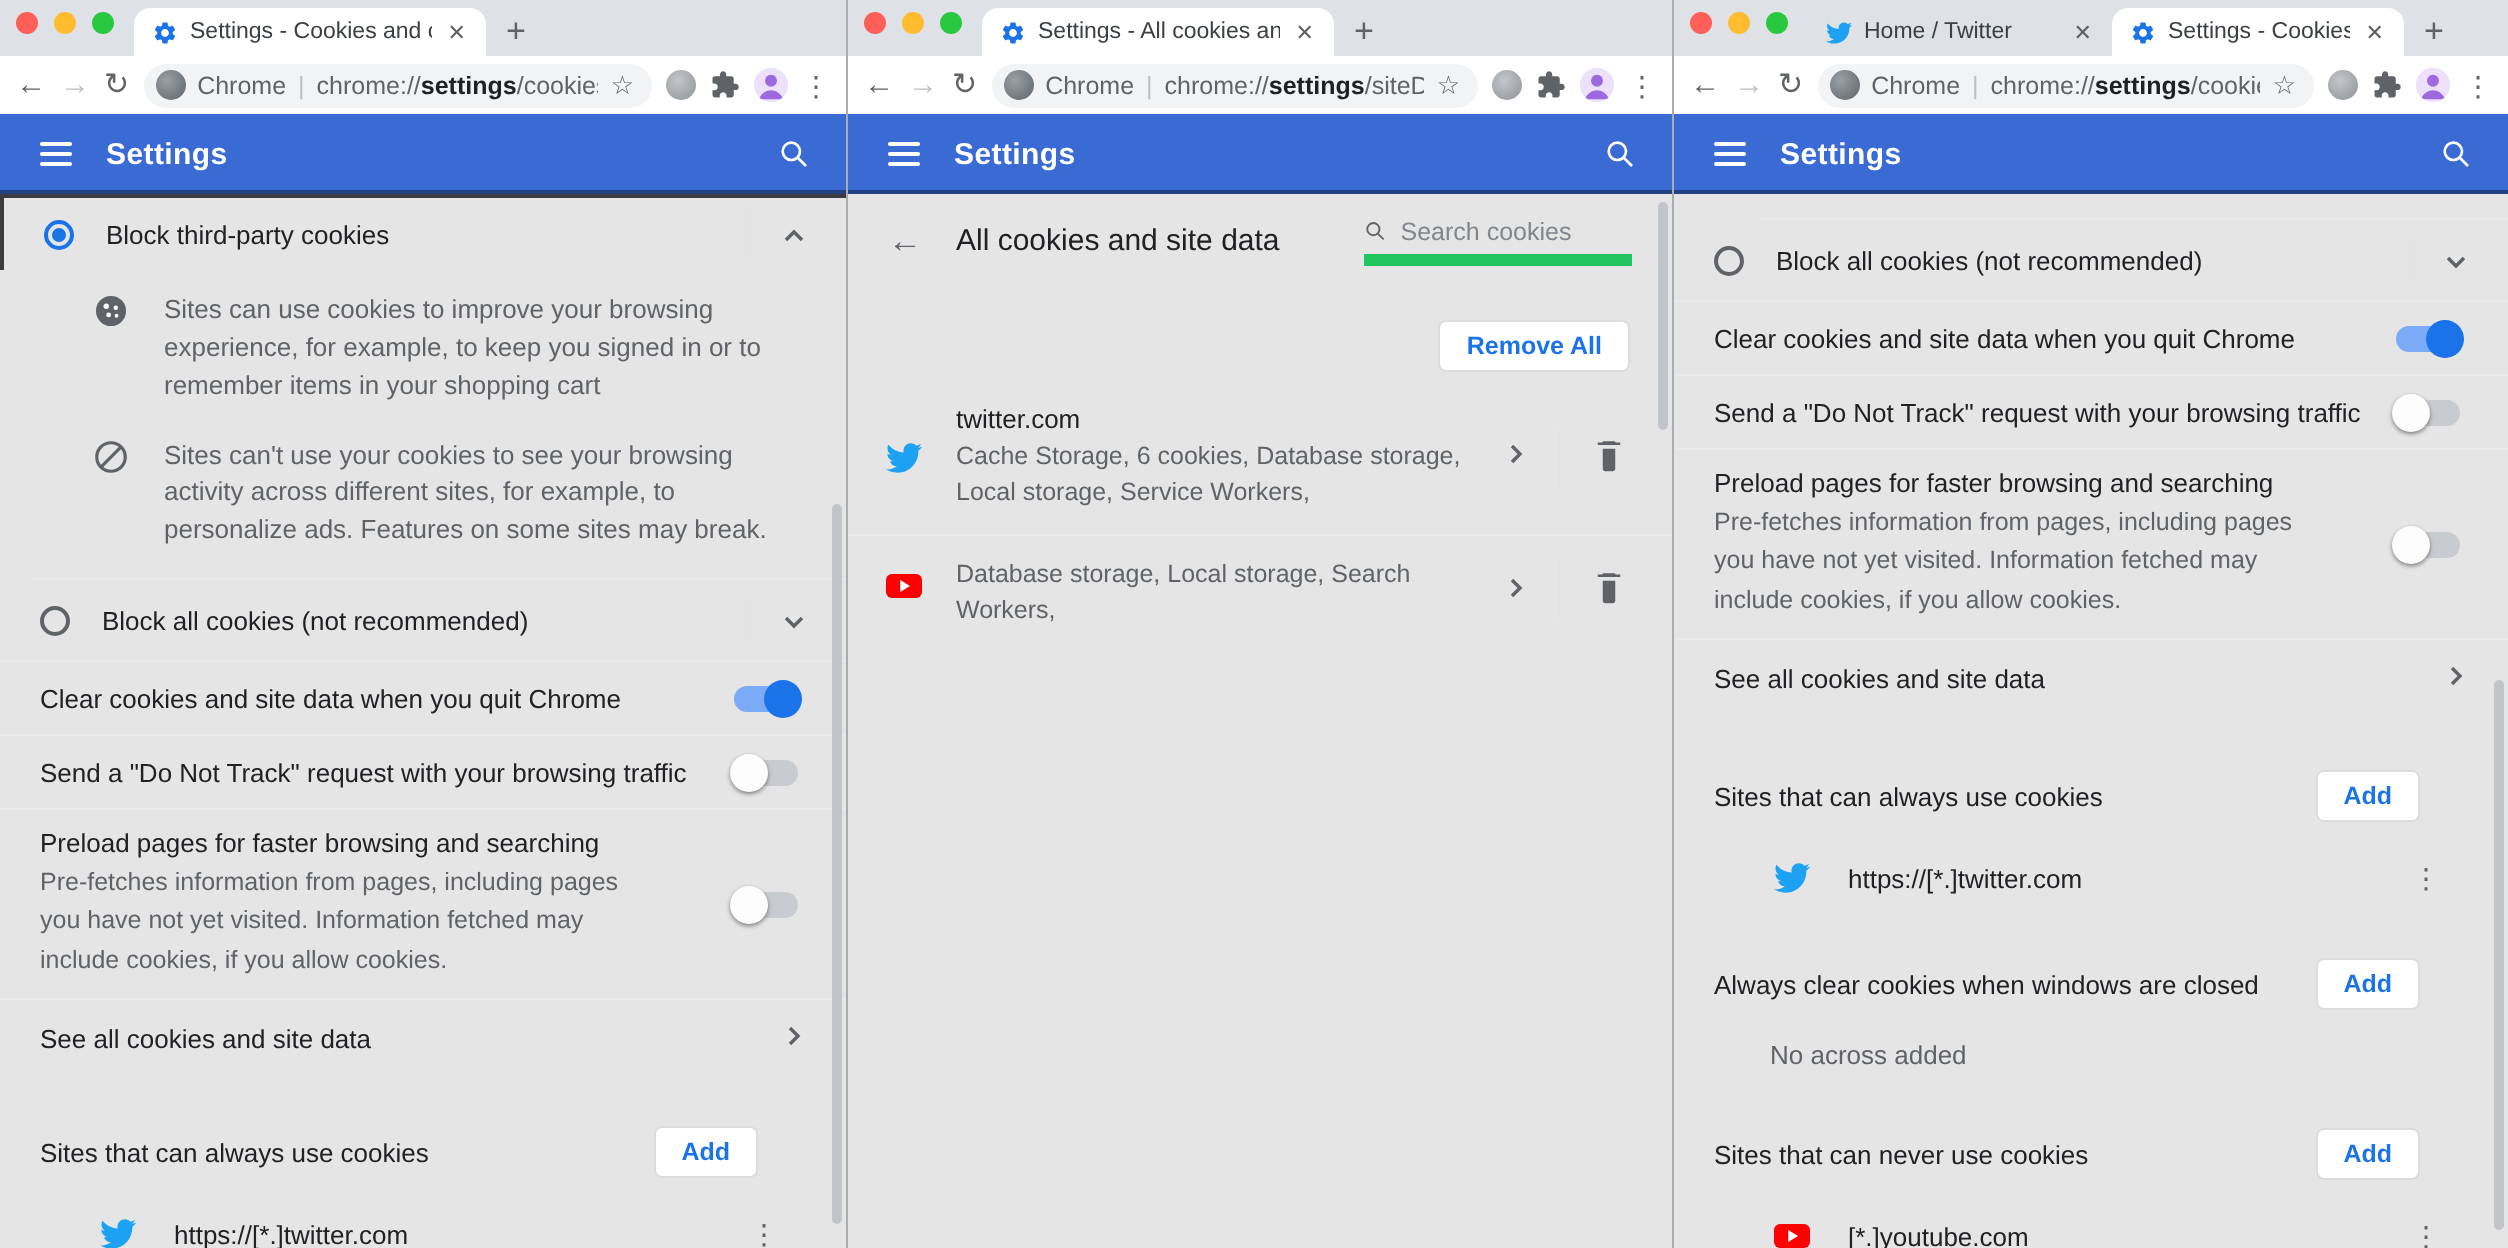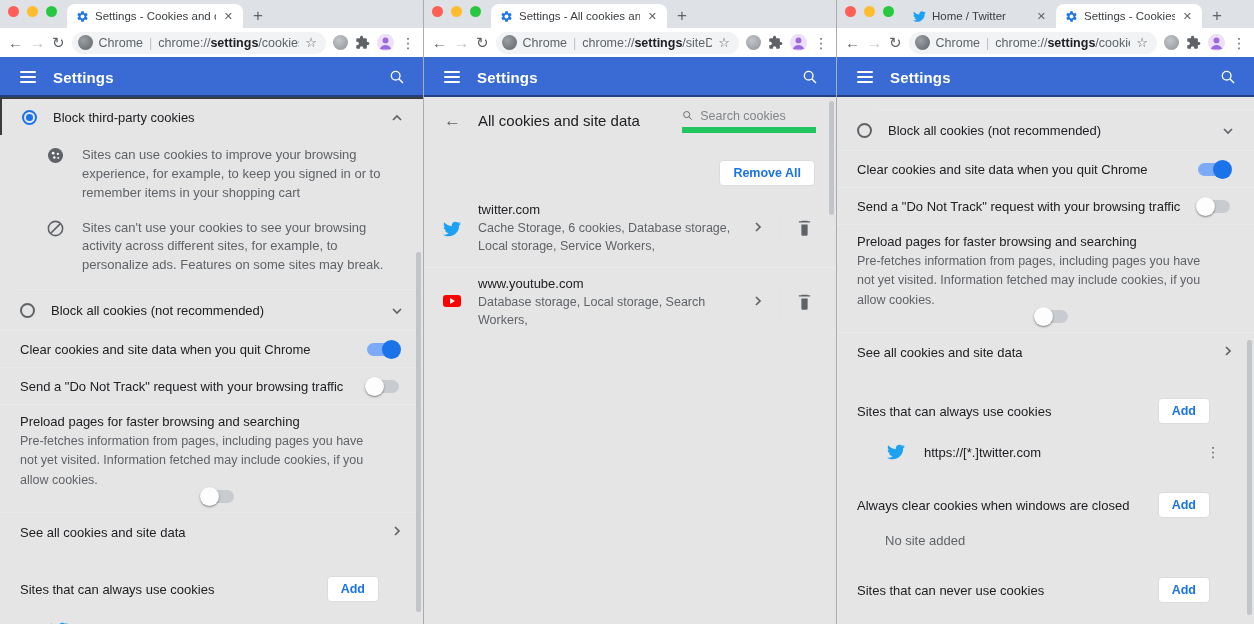--- a/index.html
+++ b/index.html
@@ -58,21 +58,21 @@
   .divider { border:0; border-top:1px solid #E8EAED; }
   .divider.inset { margin-left:16px; }
   .divider.inset-lg { margin-left:42px; }
   .desc-row { display:flex; align-items:flex-start; padding:0 30px 0 46px; gap:17px; color:#5F6368; line-height:1.45; }
   .desc-row .dtext { flex:1; }
   .toggle { width:32px; height:13px; border-radius:7px; position:relative; flex:none; margin-left:16px; }
   .toggle .knob { position:absolute; top:-3px; width:19px; height:19px; border-radius:50%; }
   .toggle.on { background:#7BAAF7; } .toggle.on .knob { right:-2px; background:#1A73E8; }
   .toggle.off { background:#C8CBD0; } .toggle.off .knob { left:-2px; background:#FDFDFD; box-shadow:0 1px 2px rgba(0,0,0,.45); }
   .toggle-row { min-height:36px; padding-right:24px; }
-  .multi-row { display:flex; align-items:center; padding:9px 24px 9px 20px;flex-direction:column; }
+  .multi-row { display:flex; align-items:center; padding:9px 24px 9px 20px; }
   .multi-row .txt { flex:1; margin-right:22px; }
   .sub { color:#5F6368; font-size:12.5px; line-height:1.55; margin-top:3px; }
   .link-row { min-height:38px; padding-right:22px; }
   .sec-row { min-height:44px; padding-right:44px; }
   .btn { border:1px solid #DADCE0; border-radius:4px; background:#fff; color:#1A73E8; font-weight:bold; font-size:12.5px; padding:5px 13px; flex:none; }
   .site-row { display:flex; align-items:center; padding:10px 34px 10px 50px; gap:19px; }
   .site-row .kebab { margin-left:auto; }
   .no-sites { padding:6px 20px 6px 48px; color:#5F6368; }
   .scroll-thumb { position:absolute; right:2px; width:5px; border-radius:3px; background:#C1C4C9; }
 
@@ -325,21 +325,20 @@
               <path fill="#5F6368" d="M7 25c0 1.1.9 2 2 2h6c1.1 0 2-.9 2-2V9H7v16zM17.5 4l-1-1h-9l-1 1H3v2h18V4z" transform="translate(0,-1)"></path>
             </svg></span>
       </div>
       <hr class="divider" style="margin-top:4px">
       <div class="cookie-row">
         <span class="icon18"><svg width="18" height="14" viewBox="0 0 24 18">
               <rect x="0" y="1" width="24" height="16" rx="4" fill="#FF0000"></rect>
               <polygon points="9.5,5 16,9 9.5,13" fill="#fff"></polygon>
             </svg></span>
         <span class="info">
-          <div class="name">www.youtube.com</div>
           <div class="details">Database storage, Local storage, Search Workers,</div>
         </span>
         <span><svg width="8" height="12" viewBox="0 0 8 12">
               <polyline points="2,2 6,6 2,10" fill="none" stroke="#5F6368" stroke-width="1.7"></polyline>
             </svg></span>
         <span class="rsep"></span>
         <span><svg width="15" height="17" viewBox="0 0 24 26">
               <path fill="#5F6368" d="M7 25c0 1.1.9 2 2 2h6c1.1 0 2-.9 2-2V9H7v16zM17.5 4l-1-1h-9l-1 1H3v2h18V4z" transform="translate(0,-1)"></path>
             </svg></span>
       </div>
@@ -463,21 +462,21 @@
         <span class="icon18"><svg width="18" height="18" viewBox="0 0 24 24">
               <path fill="#1DA1F2" d="M23.954 4.569c-.885.389-1.83.654-2.825.775 1.014-.611 1.794-1.574 2.163-2.723-.951.555-2.005.959-3.127 1.184-.896-.959-2.173-1.559-3.591-1.559-2.717 0-4.92 2.203-4.92 4.917 0 .39.045.765.127 1.124C7.691 8.094 4.066 6.13 1.64 3.161c-.427.722-.666 1.561-.666 2.475 0 1.71.87 3.213 2.188 4.096-.807-.026-1.566-.248-2.228-.616v.061c0 2.385 1.693 4.374 3.946 4.827-.413.111-.849.171-1.296.171-.314 0-.615-.03-.916-.086.631 1.953 2.445 3.377 4.604 3.417-1.68 1.319-3.809 2.105-6.102 2.105-.39 0-.779-.023-1.17-.067 2.189 1.394 4.768 2.209 7.557 2.209 9.054 0 13.999-7.496 13.999-13.986 0-.209 0-.42-.015-.63.961-.689 1.8-1.56 2.46-2.548z"></path>
             </svg></span>
         <span>https://[*.]twitter.com</span>
         <span class="kebab">⋮</span>
       </div>
       <div class="row sec-row" style="margin-top:12px">
         <span class="row-label">Always clear cookies when windows are closed</span>
         <button class="btn">Add</button>
       </div>
-      <div class="no-sites">No site added</div>
+      <div class="no-sites">No across added</div>
       <div class="row sec-row" style="margin-top:14px">
         <span class="row-label">Sites that can never use cookies</span>
         <button class="btn">Add</button>
       </div>
       <div class="site-row">
         <span class="icon18" style="display:flex;align-items:center;">
             <svg width="18" height="14" viewBox="0 0 24 18">
               <rect x="0" y="1" width="24" height="16" rx="4" fill="#FF0000"></rect>
               <polygon points="9.5,5 16,9 9.5,13" fill="#fff"></polygon>
             </svg>

